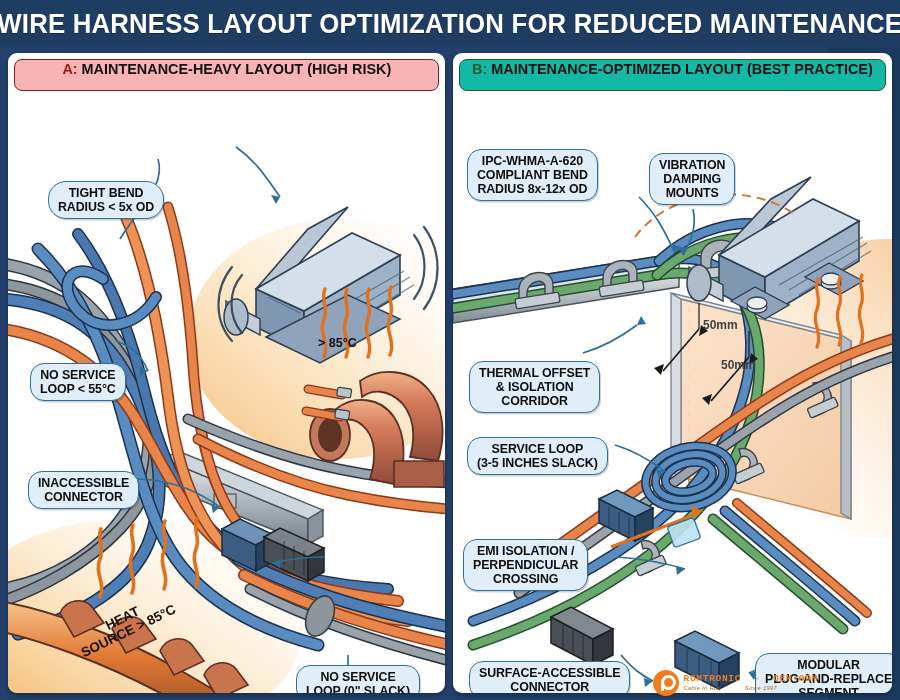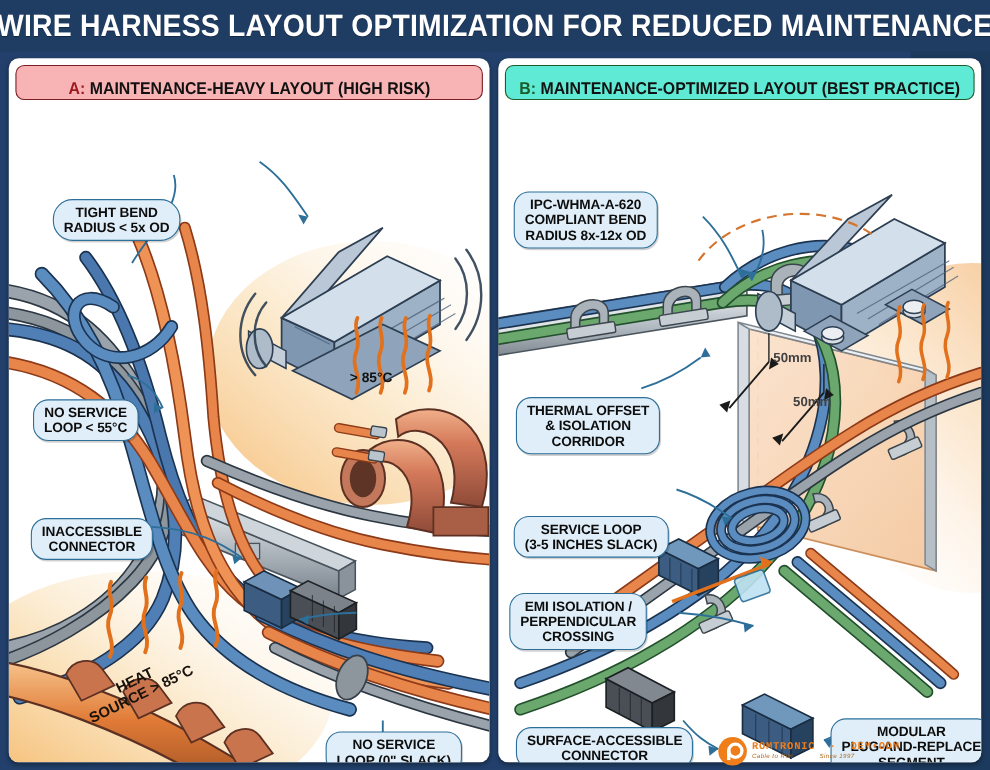--- a/index.html
+++ b/index.html
@@ -35,25 +35,25 @@
     background:#ffffff;border-radius:9px;
     box-shadow:0 2px 4px rgba(0,0,0,.35);
     overflow:hidden;
   }
   #panel-a{left:8px;width:437px;}
   #panel-b{left:453px;width:439px;}
 
   .panel-head{
     position:absolute;left:6px;right:6px;top:6px;height:30px;
     border-radius:8px;border:1.6px solid #000;
-    display:flex;align-items:flex-end;justify-content:center;
+    display:flex;align-items:flex-start;justify-content:center;
     z-index:40;
   }
   #head-a{background:#f8b3b4;border-color:#7b1f22;}
-  #head-b{background:#5eead4;border-color:#1d5c2a;}
+  #head-b{background:#14b8a6;border-color:#1d5c2a;}
   .panel-head .htxt{
     font-size:15.5px;font-weight:bold;color:#111;
     transform:scaleX(.93);white-space:nowrap;
   }
   #head-a .htxt .ltr{color:#9c1b20;}
   #head-b .htxt .ltr{color:#1a5c28;}
 
   .canvas{position:absolute;left:0;top:36px;width:100%;height:604px;}
   .canvas svg{display:block;width:100%;height:100%;}
 
@@ -558,34 +558,39 @@
           <path d="M230,166 l-5,-8 l10,0 Z"></path>
           <path d="M184,236 l9,-1 l-5,-8 Z"></path>
           <path d="M212,382 l-9,-2 l3,9 Z"></path>
           <path d="M232,480 l-9,-3 l1,9 Z"></path>
           <path d="M200,592 l-9,-3 l1,9 Z"></path>
           <path d="M296,584 l9,-2 l-4,9 Z"></path>
         </g>
       </svg>
     </div>
 
-    <div class="callout" style="left:14px;top:121px;">
+    <div class="callout" style="left:14px;top:96px;">
       <div>IPC-WHMA-A-620</div>
       <div>COMPLIANT BEND</div>
       <div>RADIUS 8x-12x OD</div>
     </div>
 
+    <div class="callout" style="left:196px;top:100px;">
+      <div>VIBRATION</div>
+      <div>DAMPING</div>
+      <div>MOUNTS</div>
+    </div>
 
     <div class="callout" style="left:16px;top:308px;">
       <div>THERMAL OFFSET</div>
       <div>&amp; ISOLATION</div>
       <div>CORRIDOR</div>
     </div>
 
-    <div class="callout" style="left:14px;top:416px;">
+    <div class="callout" style="left:14px;top:384px;">
       <div>SERVICE LOOP</div>
       <div>(3-5 INCHES SLACK)</div>
     </div>
 
     <div class="callout" style="left:10px;top:486px;">
       <div>EMI ISOLATION /</div>
       <div>PERPENDICULAR</div>
       <div>CROSSING</div>
     </div>
 

